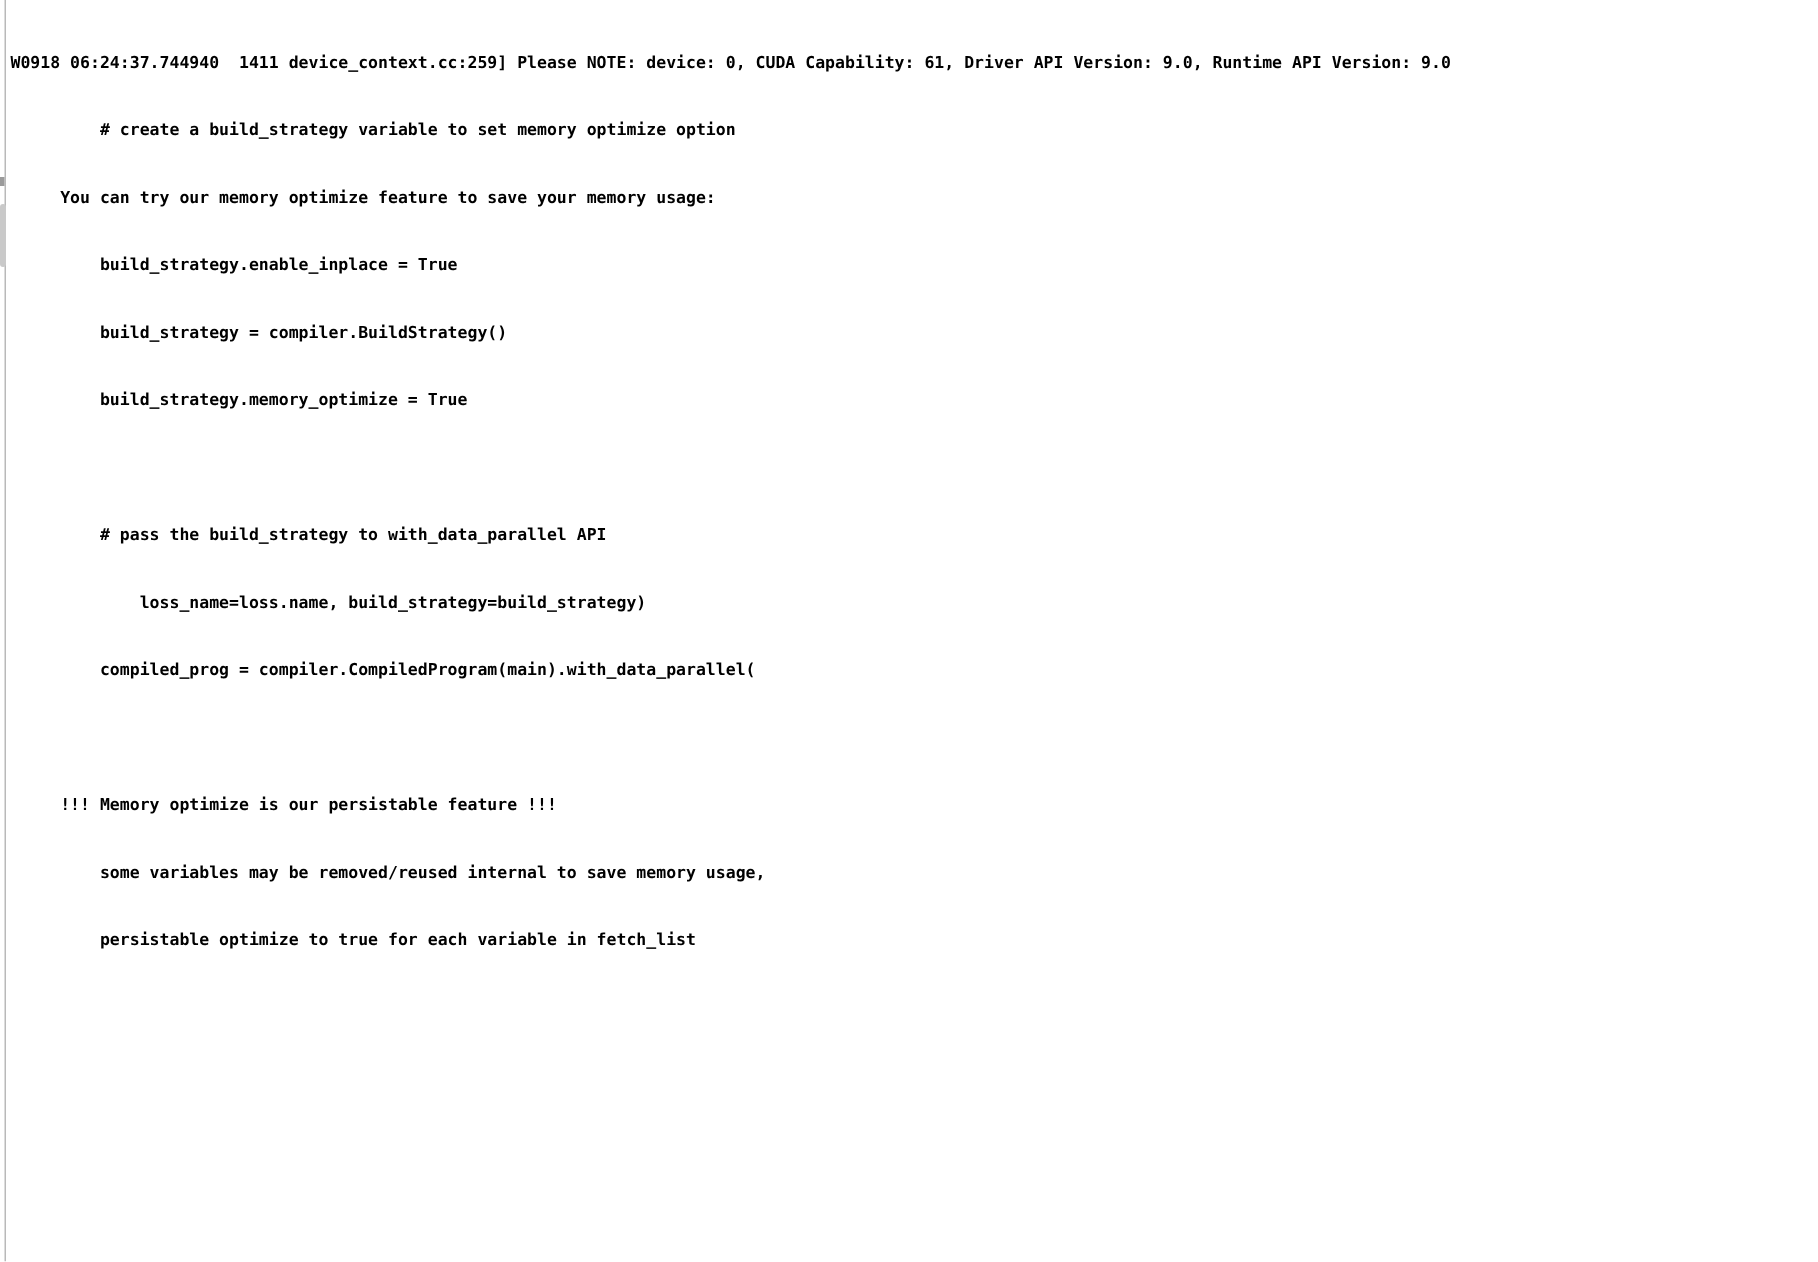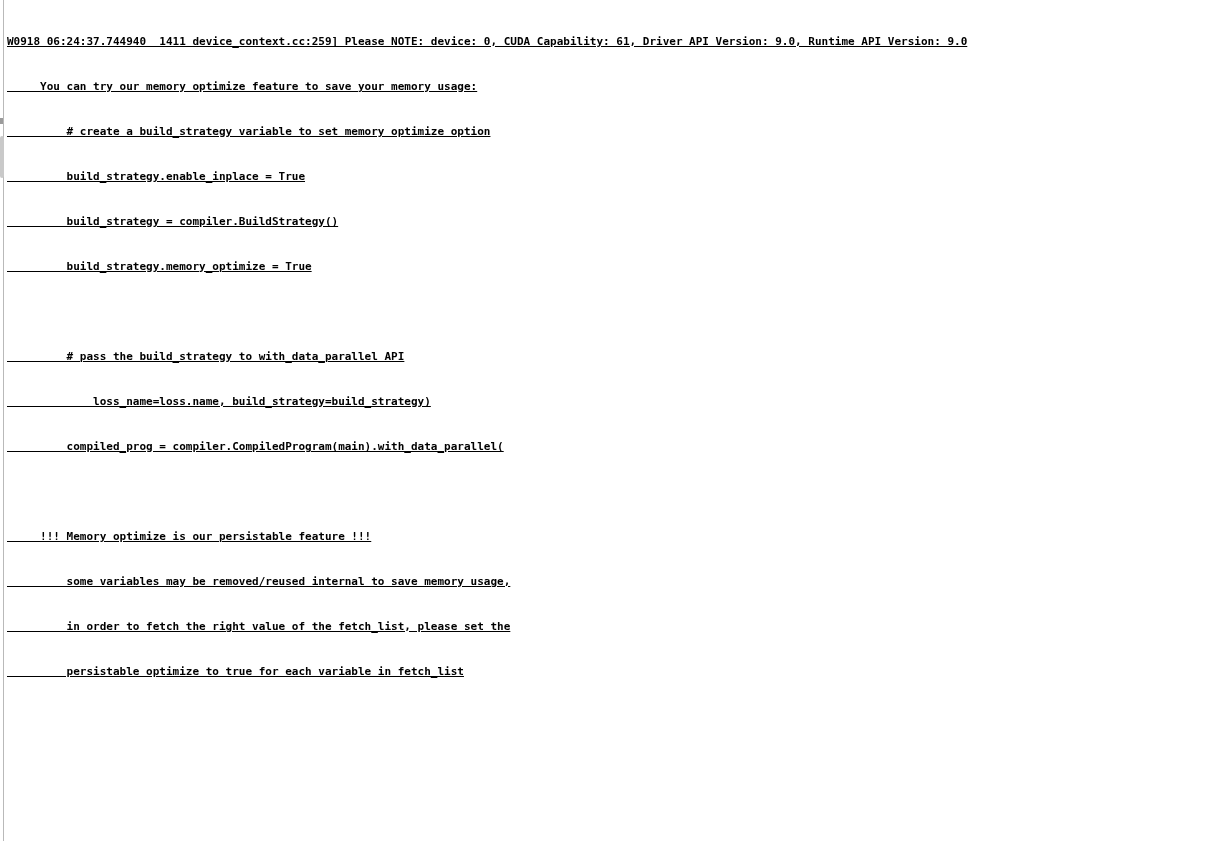--- a/index.html
+++ b/index.html
@@ -20,21 +20,20 @@
     font-family: "DejaVu Sans Mono", "Liberation Mono", monospace;
     font-size: 11px;
     font-weight: 700;
     line-height: 15px;
     color: #000000;
     white-space: pre;
     letter-spacing: 0;
   }
   .line {
     height: 15px;
-    text-decoration: underline;
   }
   .window-edge {
     position: absolute;
     left: 3px;
     top: 0;
     width: 1px;
     height: 841px;
     background: #b9b9b9;
   }
   .scrollbar-thumb {
@@ -57,33 +56,32 @@
 </style>
 </head>
 <body>
 
 <div class="window-edge"></div>
 <div class="edge-notch"></div>
 <div class="scrollbar-thumb"></div>
 
 <div class="terminal">
   <div class="line">W0918 06:24:37.744940  1411 device_context.cc:259] Please NOTE: device: 0, CUDA Capability: 61, Driver API Version: 9.0, Runtime API Version: 9.0</div>
+  <div class="line">         # create a build_strategy variable to set memory optimize option</div>
   <div class="line">     You can try our memory optimize feature to save your memory usage:</div>
-  <div class="line">         # create a build_strategy variable to set memory optimize option</div>
   <div class="line">         build_strategy.enable_inplace = True</div>
   <div class="line">         build_strategy = compiler.BuildStrategy()</div>
   <div class="line">         build_strategy.memory_optimize = True</div>
   <div class="line"></div>
   <div class="line">         # pass the build_strategy to with_data_parallel API</div>
   <div class="line">             loss_name=loss.name, build_strategy=build_strategy)</div>
   <div class="line">         compiled_prog = compiler.CompiledProgram(main).with_data_parallel(</div>
   <div class="line"></div>
   <div class="line">     !!! Memory optimize is our persistable feature !!!</div>
   <div class="line">         some variables may be removed/reused internal to save memory usage,</div>
-  <div class="line">         in order to fetch the right value of the fetch_list, please set the</div>
   <div class="line">         persistable optimize to true for each variable in fetch_list</div>
   
   
   
   
   
   
   
   
   

